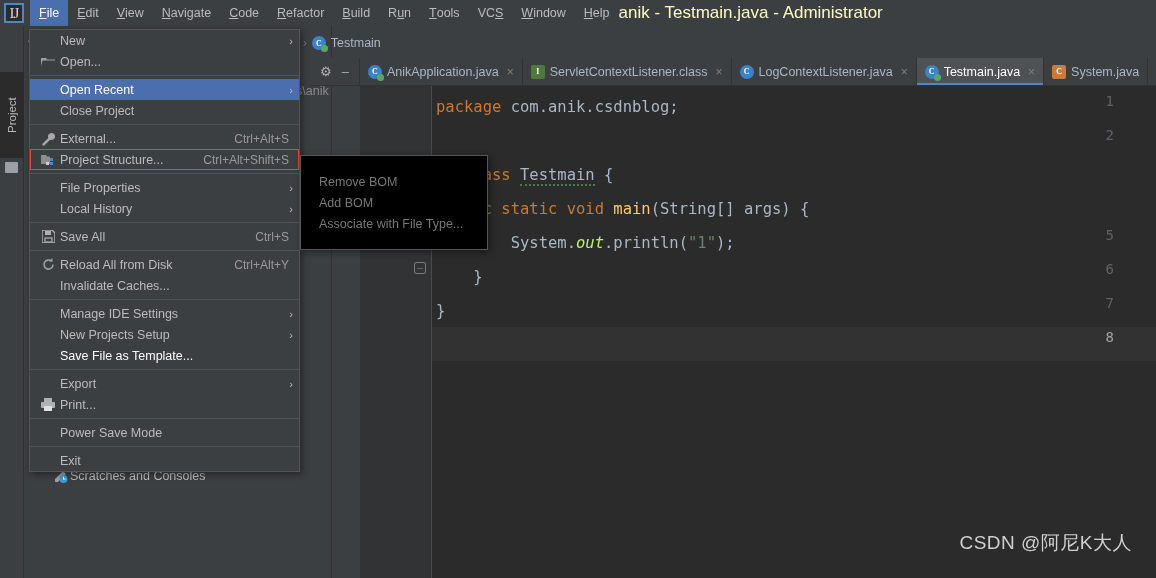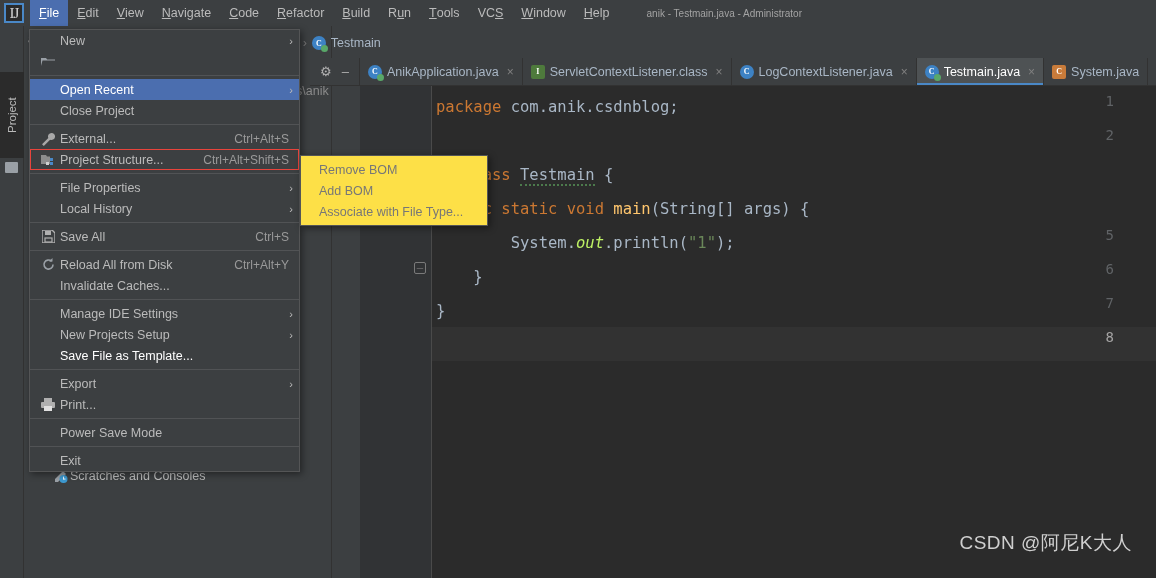--- a/index.html
+++ b/index.html
@@ -23,21 +23,21 @@
     font-size: 15px; color: #d6d6d6; font-family: "Liberation Serif", serif;
     letter-spacing: -1px;
   }
   .menu-item {
     padding: 4px 9px; font-size: 12.5px; color: #bbbbbb; height: 26px;
     display: flex; align-items: center; cursor: default; white-space: nowrap;
   }
   .menu-item.active { background: #4b6eaf; color: #ffffff; }
   .menu-item u { text-decoration: underline; }
   .win-title {
-    margin-left: 28px; font-size: 10px; color: #a3a3a3; white-space: nowrap;
+    font-size: 17px; color: #fef9c3; white-space: nowrap;
   }
 
   
   .left-strip {
     position: absolute; left: 0; top: 26px; width: 24px; height: 552px;
     background: #3c3f41; border-right: 1px solid #323232;
   }
   .left-strip-tab {
     position: absolute; top: 46px; left: 0; width: 24px; height: 86px;
     background: #2b2b2b; color: #bbbbbb; font-size: 11.5px;
@@ -174,22 +174,22 @@
     color: #b0b0b0;
   }
   .mrow .mlabel { flex: 1; }
   .mrow .macc { color: #9a9a9a; font-size: 12px; padding-right: 4px; }
   .mrow .marrow { color: #bbbbbb; font-size: 11px; width: 12px; text-align: right; }
   .msep { height: 1px; background: #515355; margin: 3px 0; }
 
   
   .submenu {
     position: absolute; left: 300px; top: 155px; width: 188px;
-    background: #fde047; border: 1px solid #545556;
-    box-shadow: 2px 2px 7px rgba(0,0,0,.45); z-index: 45; padding: 3px 0;
+    background: #000000; border: 1px solid #545556;
+    box-shadow: 2px 2px 7px rgba(0,0,0,.45); z-index: 45; padding: 15px 0;
   }
   .submenu .mrow { color: #777777; padding-left: 18px; }
 
   
   .watermark {
     position: absolute; right: 24px; bottom: 22px;
     font-size: 19px; color: #cfcfcf; letter-spacing: .5px;
   }
   svg { display: block; }
 </style>
@@ -341,20 +341,21 @@
         <span class="marrow">›</span>
       </div>
       <div class="mrow">
         <span class="mi">
           <span style="display: inline-flex; align-items: center; justify-content: center;">
             <svg width="14" height="12" viewBox="0 0 14 12">
               <path d="M0 2h5l1.2 1.6H14v1H1.5L0 10z" fill="#9aa0a6"></path>
             </svg>
           </span>
         </span>
+        <span class="mlabel">Open...</span>
       </div>
       <div class="msep"></div>
       <div class="mrow hl">
         <span class="mi"></span>
         <span class="mlabel">Open Recent</span>
         <span class="marrow">›</span>
       </div>
       <div class="mrow">
         <span class="mi"></span>
         <span class="mlabel">Close Project</span>

